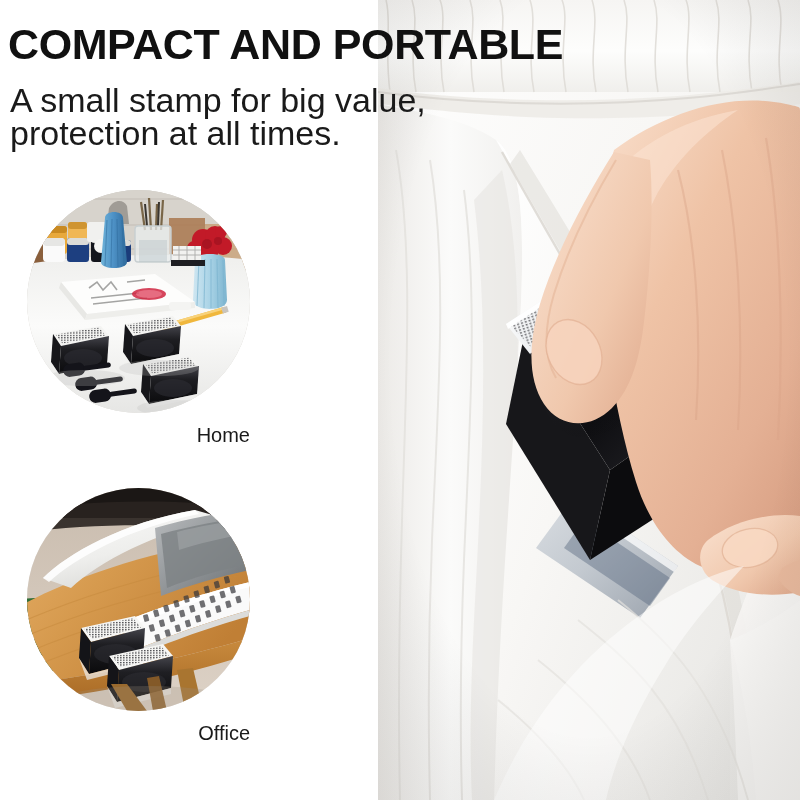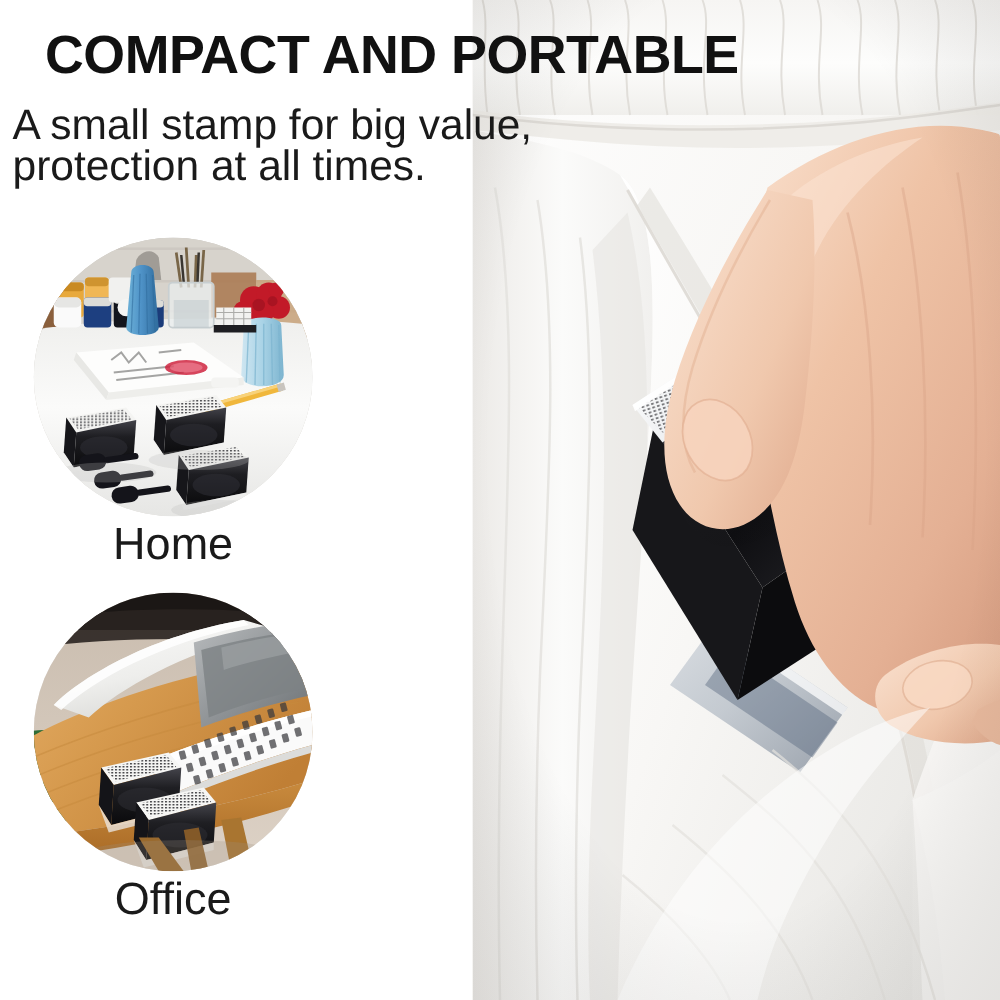--- a/index.html
+++ b/index.html
@@ -38,21 +38,20 @@
     left: 8px;
     top: 19px;
     z-index: 5;
     font-family: "Liberation Sans", sans-serif;
     font-weight: bold;
     font-size: 43px;
     line-height: 50px;
     letter-spacing: -0.4px;
     color: #111111;
     white-space: nowrap;
-    margin-left: 28px;
   }
   .subhead {
     position: absolute;
     left: 10px;
     top: 84px;
     z-index: 5;
     font-family: "Liberation Sans", sans-serif;
     font-weight: normal;
     font-size: 34px;
     line-height: 33px;
@@ -60,37 +59,37 @@
     white-space: pre-line;
   }
 
   
   .inset {
     position: absolute;
     left: 27px;
     width: 223px;
   }
   .inset.home   { top: 190px; }
-  .inset.office { top: 474px; }
+  .inset.office { top: 488px; }
 
   .inset-circle {
     width: 223px;
     height: 223px;
     border-radius: 50%;
     overflow: hidden;
     background: #e9e9e9;
     position: relative;
   }
   .inset-circle svg { display: block; }
 
   .inset-label {
     margin-top: 5px;
-    text-align: center;
+    text-align: right;
     font-family: "Liberation Sans", sans-serif;
-    font-size: 36px;
+    font-size: 20px;
     line-height: 34px;
     color: #1a1a1a;
   }
 </style>
 </head>
 <body>
 
 <div id="page">
 
   <div class="photo-panel">

